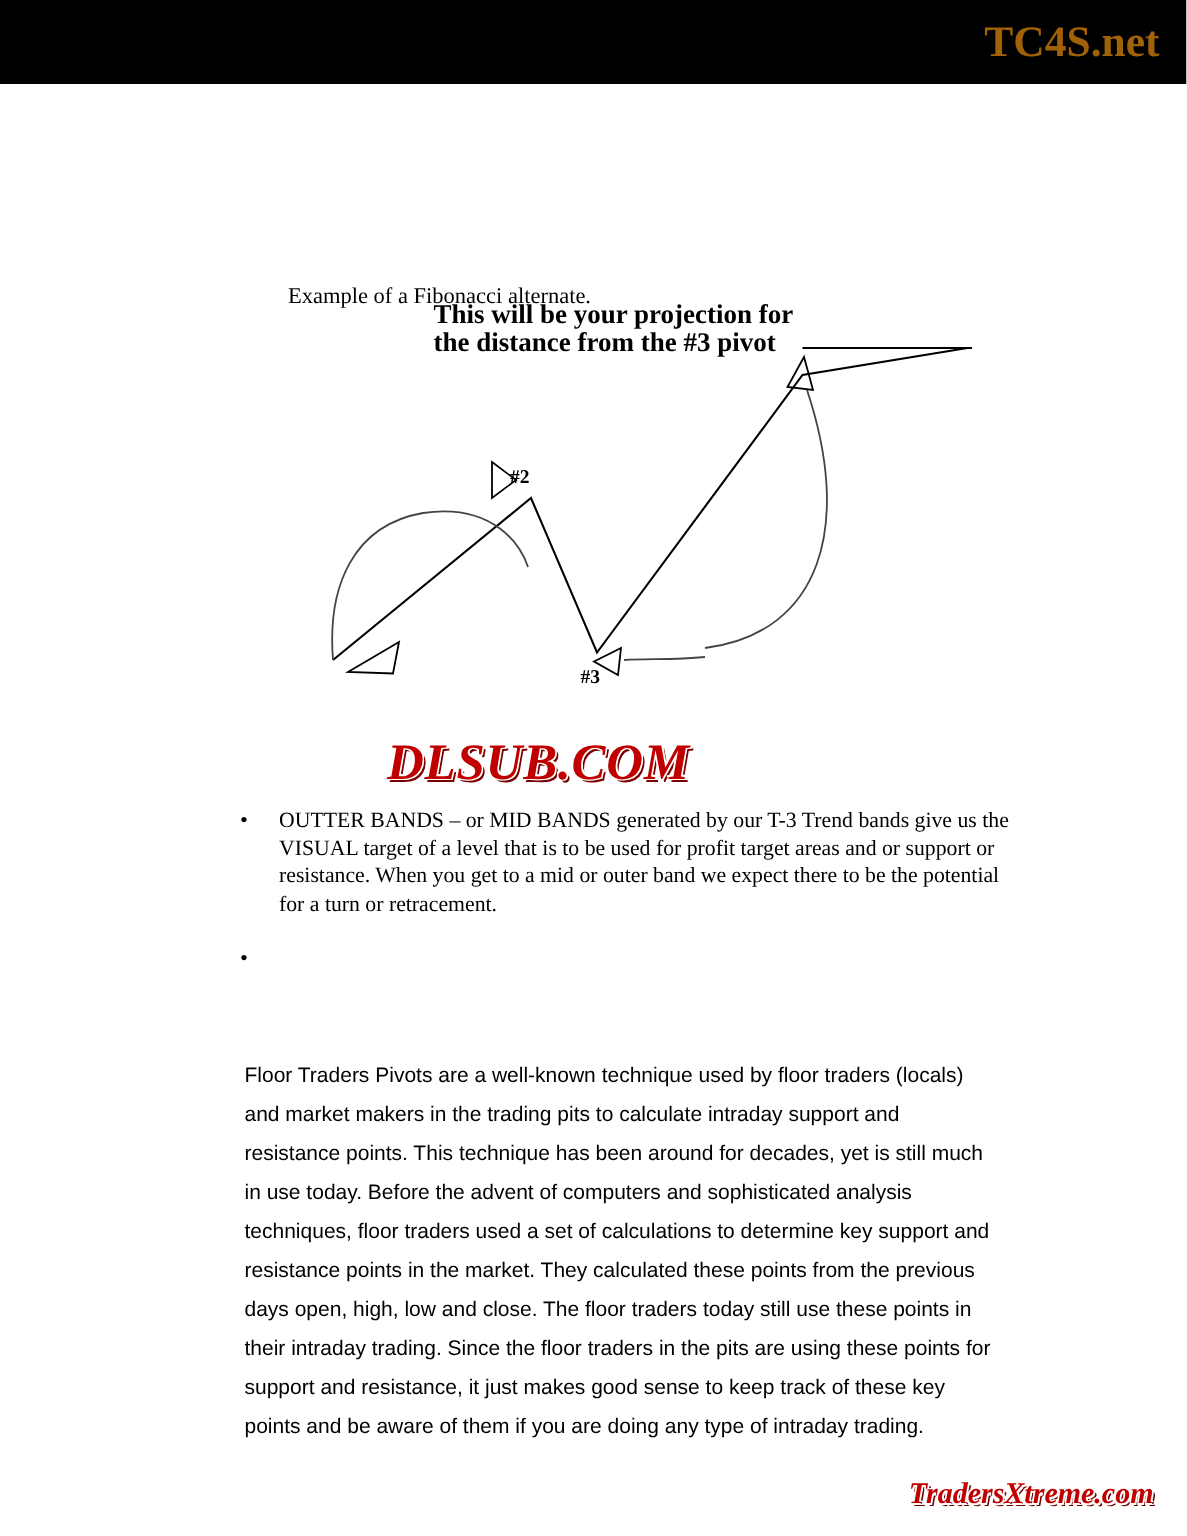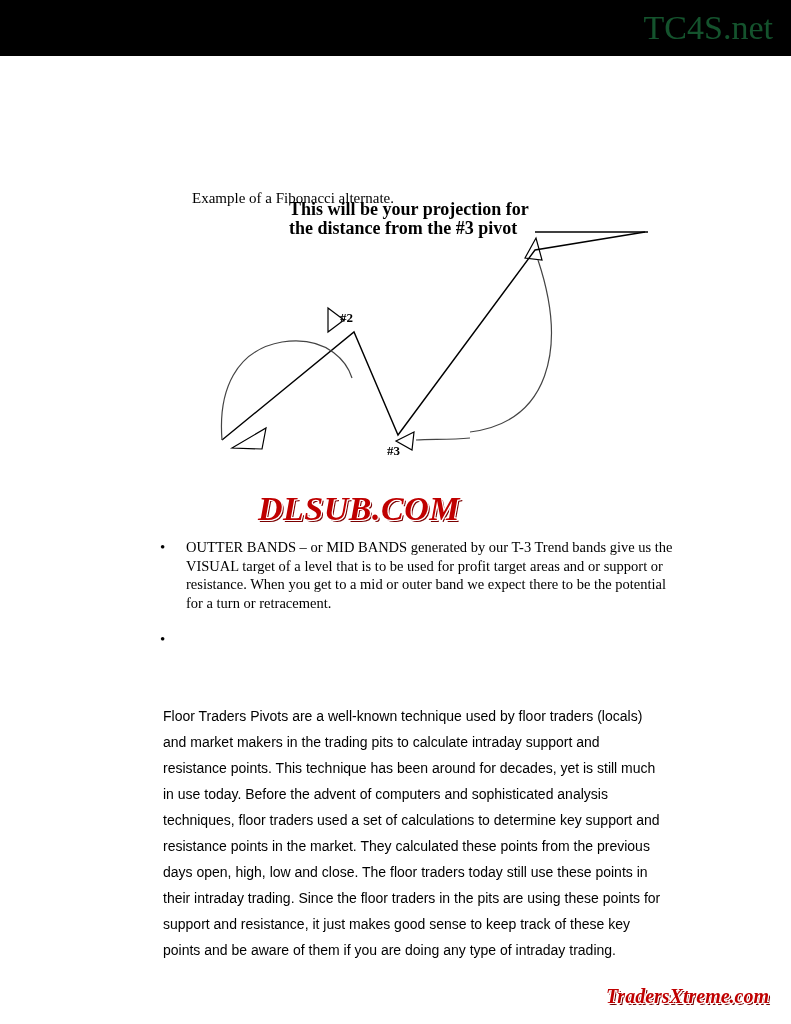--- a/index.html
+++ b/index.html
@@ -22,23 +22,23 @@
     top: 0; left: 0;
     width: 791px;
     height: 56px;
     background: #000000;
   }
   .brand-top {
     position: absolute;
     top: 8px;
     right: 18px;
     font-family: "Liberation Serif", serif;
-    font-weight: normal;
-    font-size: 34px;
-    color: #14532d;
+    font-weight: bold;
+    font-size: 29px;
+    color: #a16207;
     letter-spacing: 0px;
     line-height: 40px;
     white-space: nowrap;
   }
 
   
   .diagram {
     position: absolute;
     top: 160px;
     left: 0;

